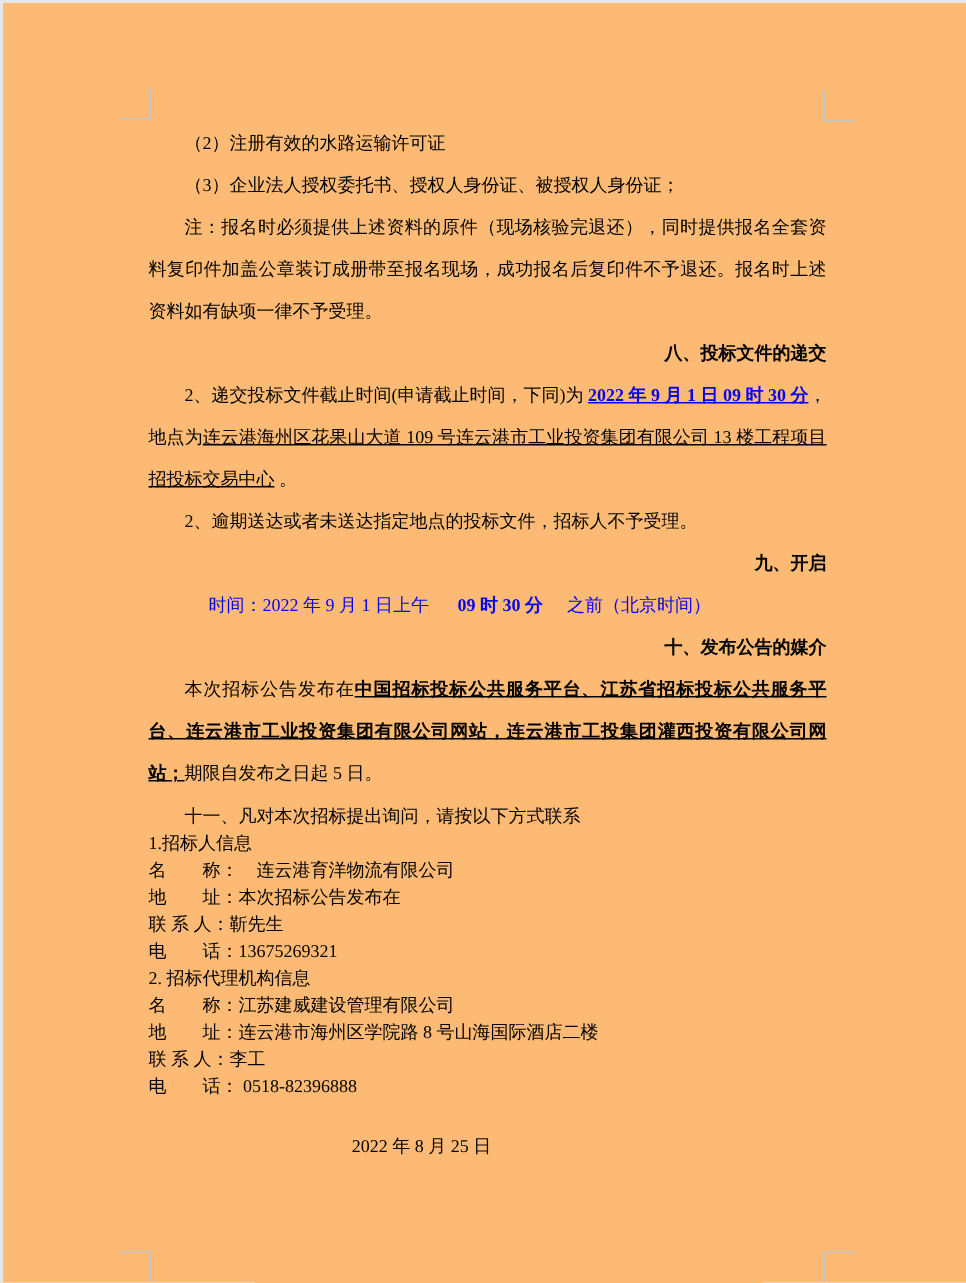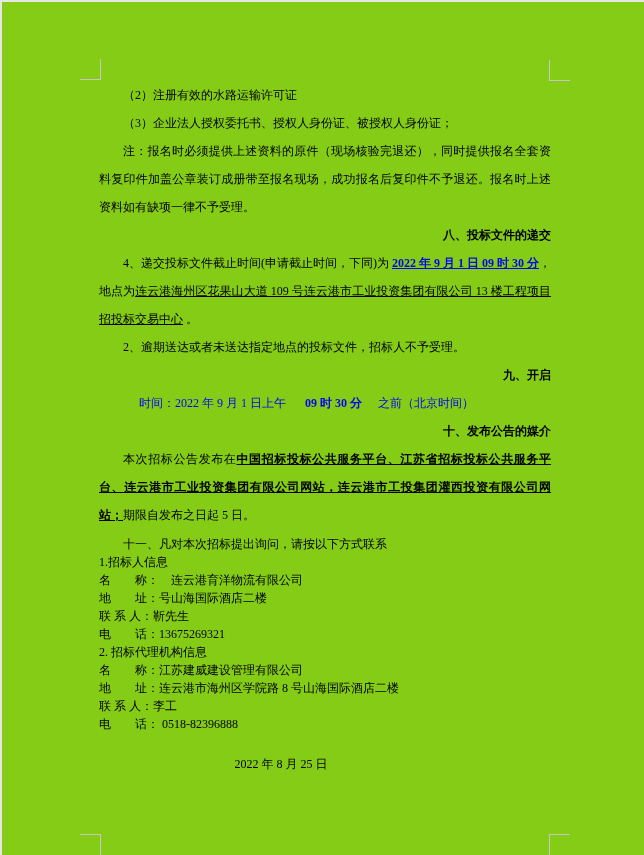--- a/index.html
+++ b/index.html
@@ -9,21 +9,21 @@
   }
   .screen{
     position:relative;
     width:644px;height:855px;
     overflow:hidden;
     background:#e6e6e6;
   }
   .page{
     position:absolute;
     left:2px;top:2px;right:0;bottom:0;
-    background:#84cc16;
+    background:#fdba74;
   }
   
   .crop{position:absolute;width:20px;height:20px;}
   .crop.tl{left:78px;top:57px;border-right:1px solid #c6c6c6;border-bottom:1px solid #c6c6c6;}
   .crop.tr{left:547px;top:58px;border-left:1px solid #c6c6c6;border-bottom:1px solid #c6c6c6;}
   .crop.bl{left:78px;top:832px;border-right:1px solid #c6c6c6;border-top:1px solid #c6c6c6;}
   .crop.br{left:547px;top:832px;border-left:1px solid #c6c6c6;border-top:1px solid #c6c6c6;}
 
   .content{
     position:absolute;
@@ -79,37 +79,37 @@
 
       <p>（2）注册有效的水路运输许可证</p>
 
       <p>（3）企业法人授权委托书、授权人身份证、被授权人身份证；</p>
 
       <p>注：报名时必须提供上述资料的原件（现场核验完退还），同时提供报名全套资料复印件加盖公章装订成册带至报名现场，成功报名后复印件不予退还。报名时上述资料如有缺项一律不予受理。</p>
 
 
       <p class="hd">八、投标文件的递交</p>
 
-      <p><span>4、递交投标文件截止时间(申请截止时间，下同)为 </span><span class="deadline">2022 年 9 月 1 日 09 时 30 分</span><span>，地点为</span><span class="ul">连云港海州区花果山大道 109 号连云港市工业投资集团有限公司 13 楼工程项目招投标交易中心</span><span> 。</span></p>
+      <p><span>2、递交投标文件截止时间(申请截止时间，下同)为 </span><span class="deadline">2022 年 9 月 1 日 09 时 30 分</span><span>，地点为</span><span class="ul">连云港海州区花果山大道 109 号连云港市工业投资集团有限公司 13 楼工程项目招投标交易中心</span><span> 。</span></p>
 
       <p>2、逾期送达或者未送达指定地点的投标文件，招标人不予受理。</p>
 
       <p class="hd">九、开启</p>
 
       <p><span class="blue">时间：2022 年 9 月 1 日上午 </span><span class="blue bold">09 时 30 分</span><span class="blue">之前（北京时间）</span></p>
 
       <p class="hd">十、发布公告的媒介</p>
 
       <p><span>本次招标公告发布在</span><span class="bold ul">中国招标投标公共服务平台、江苏省招标投标公共服务平台、连云港市工业投资集团有限公司网站，连云港市工投集团灌西投资有限公司网站；</span><span>期限自发布之日起 5 日。</span></p>
 
       <div class="contact-block">
         <div class="cline indent">十一、凡对本次招标提出询问，请按以下方式联系</div>
         <div class="cline">1.招标人信息</div>
         <div class="cline">名　　称：　连云港育洋物流有限公司</div>
-        <div class="cline">地　　址：号山海国际酒店二楼</div>
+        <div class="cline">地　　址：本次招标公告发布在</div>
         <div class="cline">联 系 人：靳先生</div>
         <div class="cline">电　　话：13675269321</div>
         <div class="cline">2. 招标代理机构信息</div>
         <div class="cline">名　　称：江苏建威建设管理有限公司</div>
         <div class="cline">地　　址：连云港市海州区学院路 8 号山海国际酒店二楼</div>
         <div class="cline">联 系 人：李工</div>
         <div class="cline">电　　话： 0518-82396888</div>
       </div>
 
       <div class="doc-date">2022 年 8 月 25 日</div>

